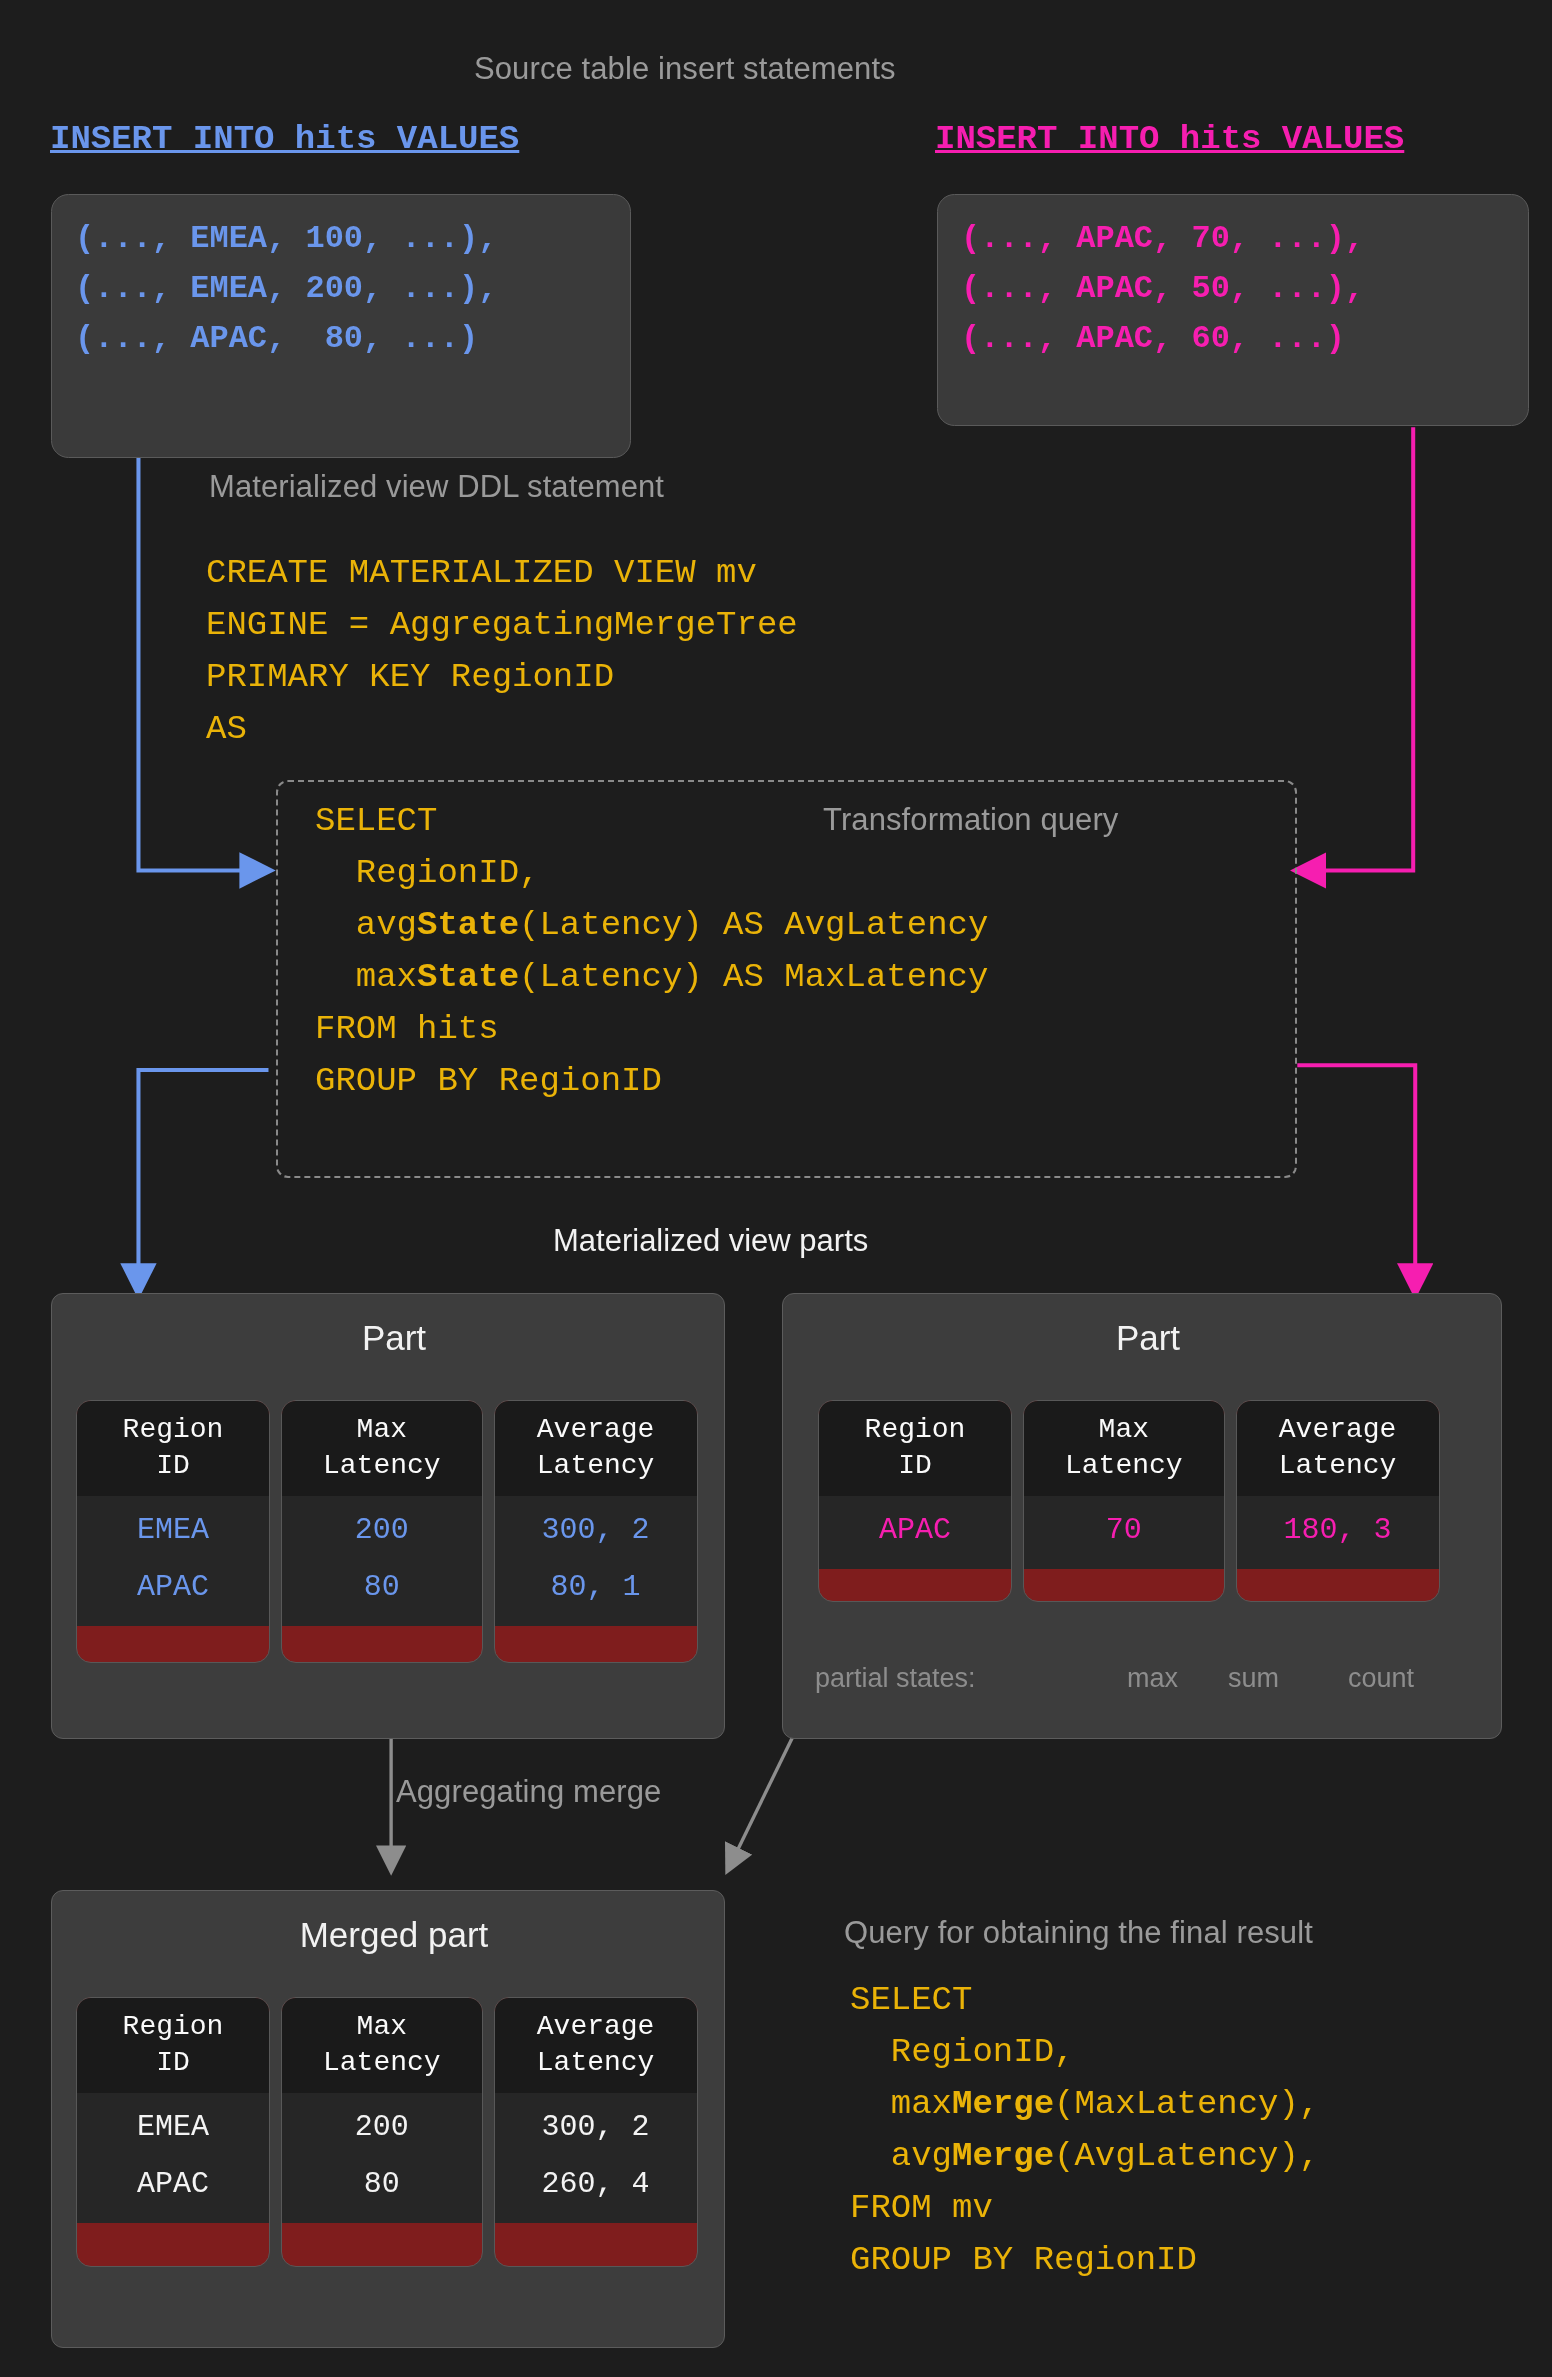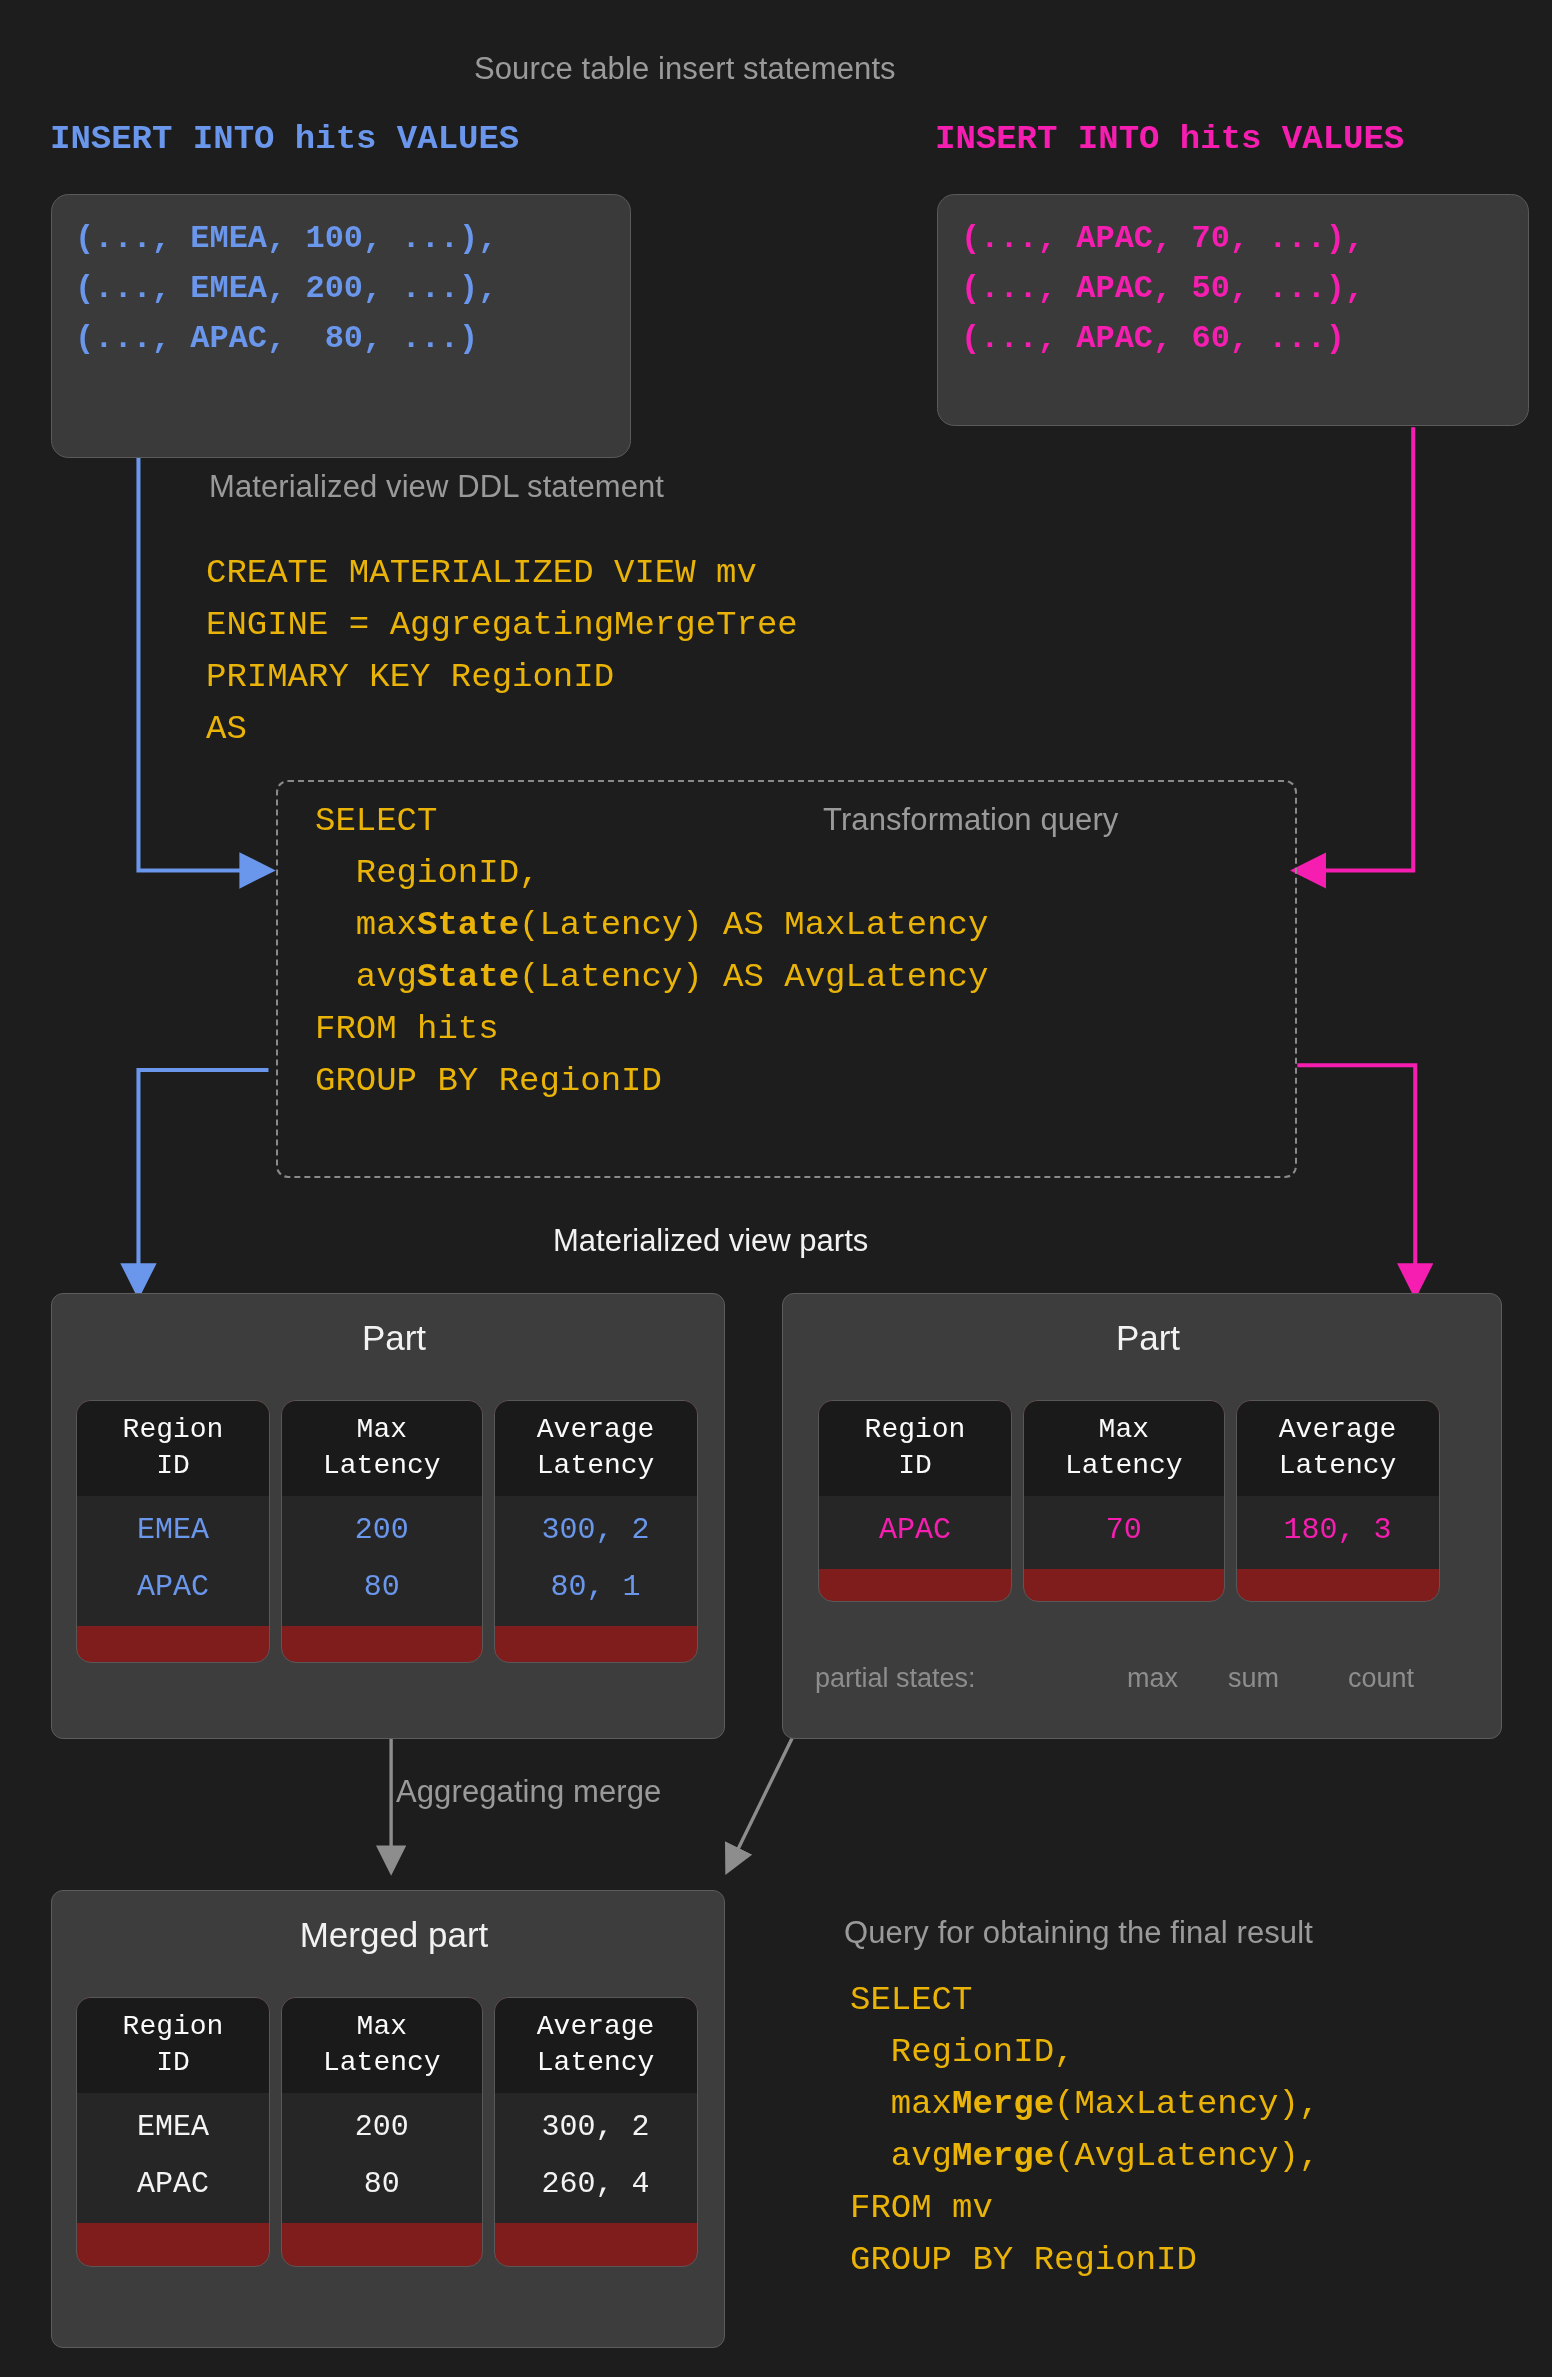--- a/index.html
+++ b/index.html
@@ -32,20 +32,21 @@
     font-size:31px;
     white-space:nowrap;
   }
 
   
   .insert-head{
     font-size:34px;
     font-weight:700;
     white-space:pre;
     letter-spacing:0px;
+    text-decoration:underline;
   }
   .blue{color:#6a96ec;}
   .pink{color:#f61eb0;}
 
   
   .code-card{
     background:#3a3a3a;
     border:1.3px solid #5a5a5a;
     border-radius:17.5px;
     box-sizing:border-box;
@@ -208,22 +209,22 @@
     <div class="line mono">AS</div>
   </div>
 
   <div class="abs dashed-box" style="left:276px;top:780px;width:1021px;height:398px;"></div>
 
   <div class="abs caption sans" style="left:823px;top:802px;">Transformation query</div>
 
   <div class="abs code-plain" style="left:315px;top:795px;">
     <div class="line mono"><span>SELECT</span><b></b><span></span></div>
     <div class="line mono"><span>  RegionID,</span><b></b><span></span></div>
+    <div class="line mono"><span>  avg</span><b>State</b><span>(Latency) AS AvgLatency</span></div>
     <div class="line mono"><span>  max</span><b>State</b><span>(Latency) AS MaxLatency</span></div>
-    <div class="line mono"><span>  avg</span><b>State</b><span>(Latency) AS AvgLatency</span></div>
     <div class="line mono"><span>FROM hits</span><b></b><span></span></div>
     <div class="line mono"><span>GROUP BY RegionID</span><b></b><span></span></div>
   </div>
 
   <div class="abs caption-white sans" style="left:553px;top:1223px;">Materialized view parts</div>
 
   <div class="abs part-panel" style="left:51px;top:1293px;width:674px;height:446px;">
     <div class="part-title" style="margin-top:24px;">Part</div>
 
     <div style="position:absolute;left:24px;top:106px;display:flex;gap:10.8px;">

